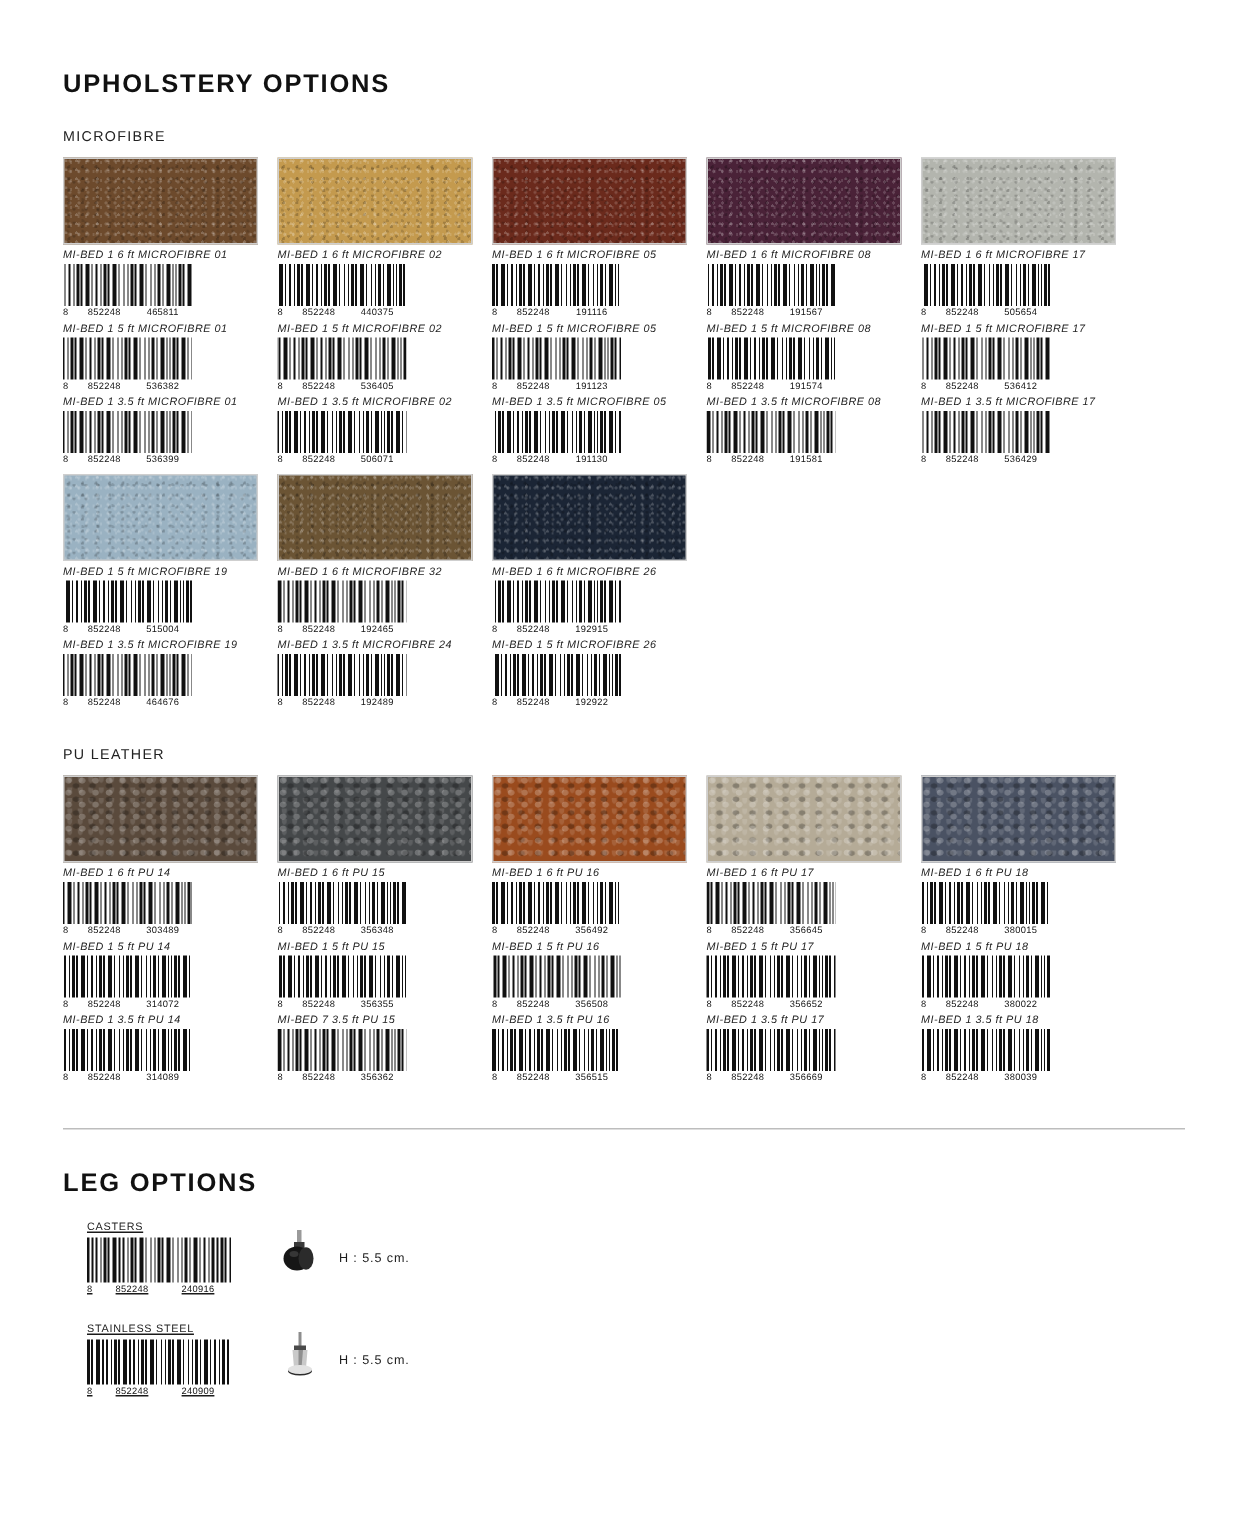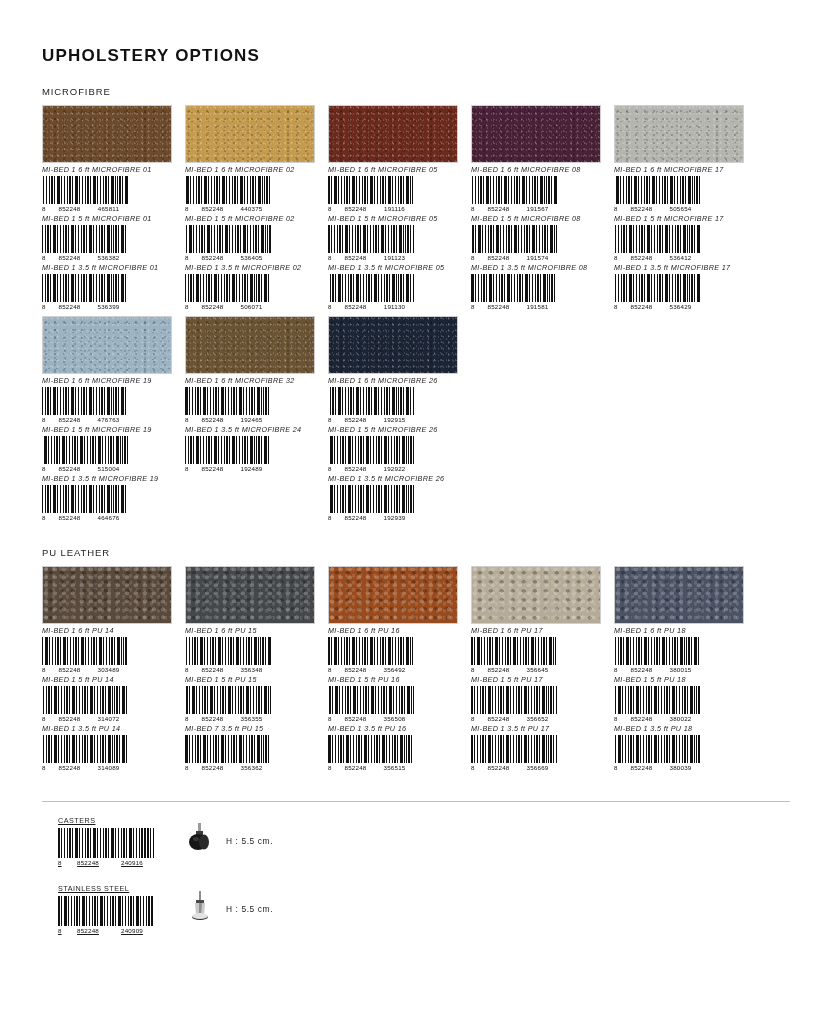--- a/index.html
+++ b/index.html
@@ -373,114 +373,92 @@
                 <span class="tail">536429</span>
               </div>
             </div>
           </div>
         </div>
         <div class="swatch-cell">
           <div class="swatch fabric" style="background: rgb(154, 178, 194);">
             <div class="grain"></div>
           </div>
           <div class="variant">
-            <div class="variant-label">MI-BED 1 6 ft MICROFIBRE 19</div>
+            <div class="variant-label">MI-BED 1 5 ft MICROFIBRE 19</div>
+            <div class="barcode">
+              <div class="bars" style="background-position: -6px 0px;"></div>
+              <div class="barcode-num">
+                <span class="lead">8</span>
+                <span class="mid">852248</span>
+                <span class="tail">515004</span>
+              </div>
+            </div>
+          </div>
+          <div class="variant">
+            <div class="variant-label">MI-BED 1 3.5 ft MICROFIBRE 19</div>
             <div class="barcode">
               <div class="bars" style="background-position: -15px 0px;"></div>
               <div class="barcode-num">
                 <span class="lead">8</span>
                 <span class="mid">852248</span>
-                <span class="tail">476763</span>
-              </div>
-            </div>
-          </div>
-          <div class="variant">
-            <div class="variant-label">MI-BED 1 5 ft MICROFIBRE 19</div>
+                <span class="tail">464676</span>
+              </div>
+            </div>
+          </div>
+        </div>
+        <div class="swatch-cell">
+          <div class="swatch fabric" style="background: rgb(107, 84, 52);">
+            <div class="grain"></div>
+          </div>
+          <div class="variant">
+            <div class="variant-label">MI-BED 1 6 ft MICROFIBRE 32</div>
+            <div class="barcode">
+              <div class="bars" style="background-position: -8px 0px;"></div>
+              <div class="barcode-num">
+                <span class="lead">8</span>
+                <span class="mid">852248</span>
+                <span class="tail">192465</span>
+              </div>
+            </div>
+          </div>
+          <div class="variant">
+            <div class="variant-label">MI-BED 1 3.5 ft MICROFIBRE 24</div>
+            <div class="barcode">
+              <div class="bars" style="background-position: -15px 0px;"></div>
+              <div class="barcode-num">
+                <span class="lead">8</span>
+                <span class="mid">852248</span>
+                <span class="tail">192489</span>
+              </div>
+            </div>
+          </div>
+        </div>
+        <div class="swatch-cell">
+          <div class="swatch fabric" style="background: rgb(27, 37, 53);">
+            <div class="grain"></div>
+          </div>
+          <div class="variant">
+            <div class="variant-label">MI-BED 1 6 ft MICROFIBRE 26</div>
+            <div class="barcode">
+              <div class="bars" style="background-position: -16px 0px;"></div>
+              <div class="barcode-num">
+                <span class="lead">8</span>
+                <span class="mid">852248</span>
+                <span class="tail">192915</span>
+              </div>
+            </div>
+          </div>
+          <div class="variant">
+            <div class="variant-label">MI-BED 1 5 ft MICROFIBRE 26</div>
             <div class="barcode">
               <div class="bars" style="background-position: -6px 0px;"></div>
               <div class="barcode-num">
                 <span class="lead">8</span>
                 <span class="mid">852248</span>
-                <span class="tail">515004</span>
-              </div>
-            </div>
-          </div>
-          <div class="variant">
-            <div class="variant-label">MI-BED 1 3.5 ft MICROFIBRE 19</div>
-            <div class="barcode">
-              <div class="bars" style="background-position: -15px 0px;"></div>
-              <div class="barcode-num">
-                <span class="lead">8</span>
-                <span class="mid">852248</span>
-                <span class="tail">464676</span>
-              </div>
-            </div>
-          </div>
-        </div>
-        <div class="swatch-cell">
-          <div class="swatch fabric" style="background: rgb(107, 84, 52);">
-            <div class="grain"></div>
-          </div>
-          <div class="variant">
-            <div class="variant-label">MI-BED 1 6 ft MICROFIBRE 32</div>
-            <div class="barcode">
-              <div class="bars" style="background-position: -8px 0px;"></div>
-              <div class="barcode-num">
-                <span class="lead">8</span>
-                <span class="mid">852248</span>
-                <span class="tail">192465</span>
-              </div>
-            </div>
-          </div>
-          <div class="variant">
-            <div class="variant-label">MI-BED 1 3.5 ft MICROFIBRE 24</div>
-            <div class="barcode">
-              <div class="bars" style="background-position: -15px 0px;"></div>
-              <div class="barcode-num">
-                <span class="lead">8</span>
-                <span class="mid">852248</span>
-                <span class="tail">192489</span>
-              </div>
-            </div>
-          </div>
-        </div>
-        <div class="swatch-cell">
-          <div class="swatch fabric" style="background: rgb(27, 37, 53);">
-            <div class="grain"></div>
-          </div>
-          <div class="variant">
-            <div class="variant-label">MI-BED 1 6 ft MICROFIBRE 26</div>
-            <div class="barcode">
-              <div class="bars" style="background-position: -16px 0px;"></div>
-              <div class="barcode-num">
-                <span class="lead">8</span>
-                <span class="mid">852248</span>
-                <span class="tail">192915</span>
-              </div>
-            </div>
-          </div>
-          <div class="variant">
-            <div class="variant-label">MI-BED 1 5 ft MICROFIBRE 26</div>
-            <div class="barcode">
-              <div class="bars" style="background-position: -6px 0px;"></div>
-              <div class="barcode-num">
-                <span class="lead">8</span>
-                <span class="mid">852248</span>
                 <span class="tail">192922</span>
-              </div>
-            </div>
-          </div>
-          <div class="variant">
-            <div class="variant-label">MI-BED 1 3.5 ft MICROFIBRE 26</div>
-            <div class="barcode">
-              <div class="bars" style="background-position: -6px 0px;"></div>
-              <div class="barcode-num">
-                <span class="lead">8</span>
-                <span class="mid">852248</span>
-                <span class="tail">192939</span>
               </div>
             </div>
           </div>
         </div>
       </div>
       <div class="group-label">PU  LEATHER</div>
       <div class="swatch-grid">
         <div class="swatch-cell">
           <div class="swatch leather" style="background: rgb(90, 74, 60);">
             <div class="grain"></div>
@@ -669,20 +647,21 @@
                 <span class="tail">380039</span>
               </div>
             </div>
           </div>
         </div>
       </div>
     </div>
 
   <div class="divider"></div>
 
+  <h1 class="section-title" id="leg-title">LEG  OPTIONS</h1>
 
   <div class="leg-list" id="legs-container">
       <div class="leg-row">
         <div class="leg-left">
           <div class="leg-name">CASTERS</div>
           <div class="barcode wide">
             <div class="bars" style="background-position: -9px 0px;"></div>
             <div class="barcode-num">
               <span class="lead">8</span>
               <span class="mid">852248</span>

